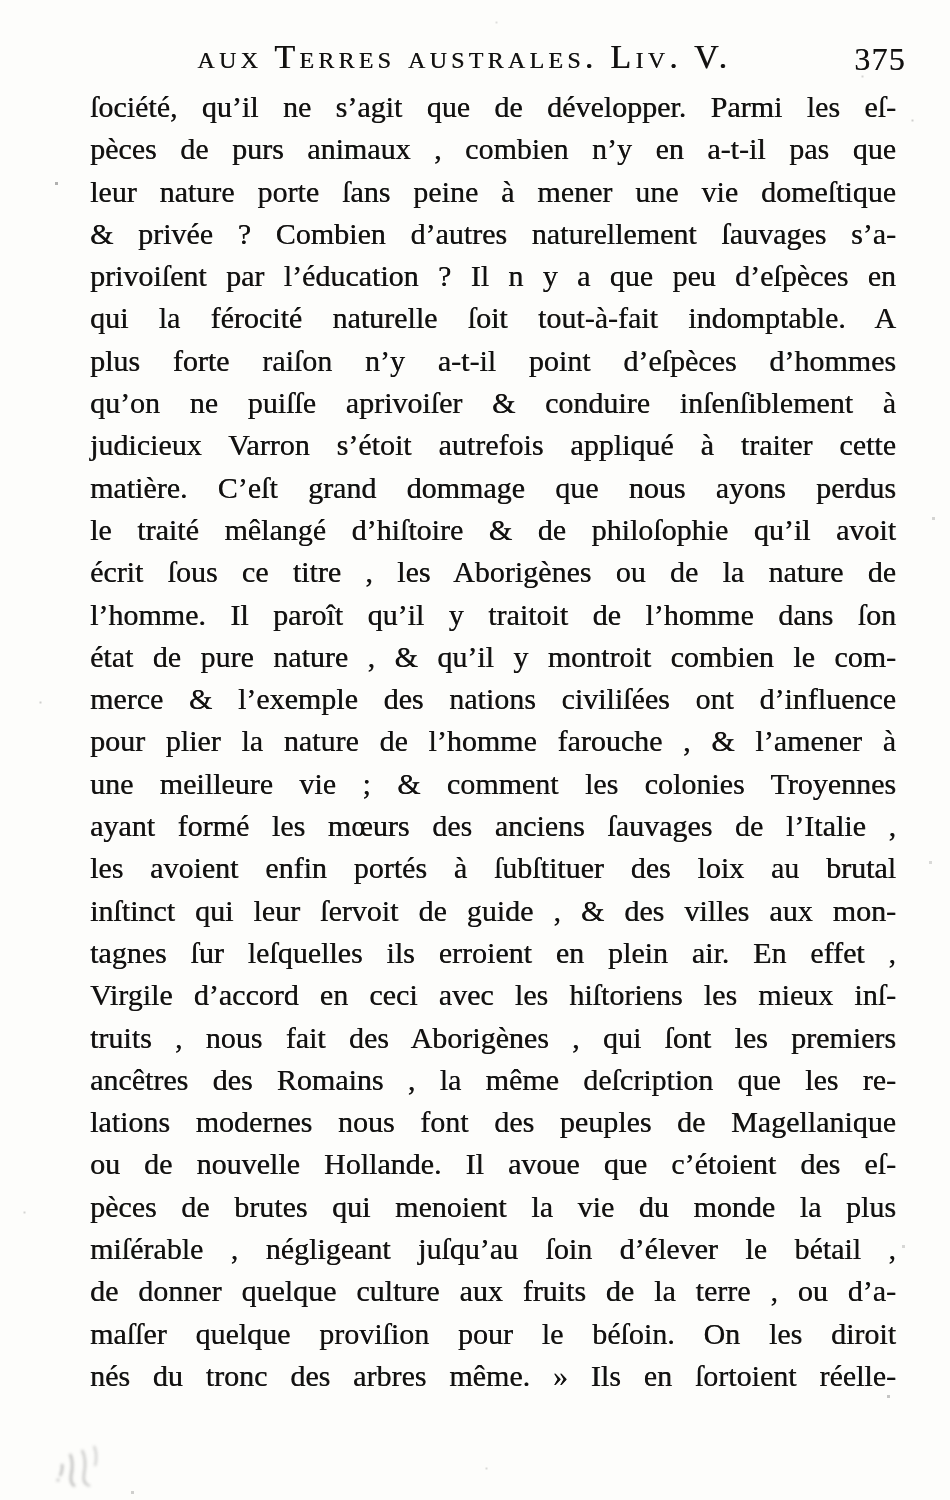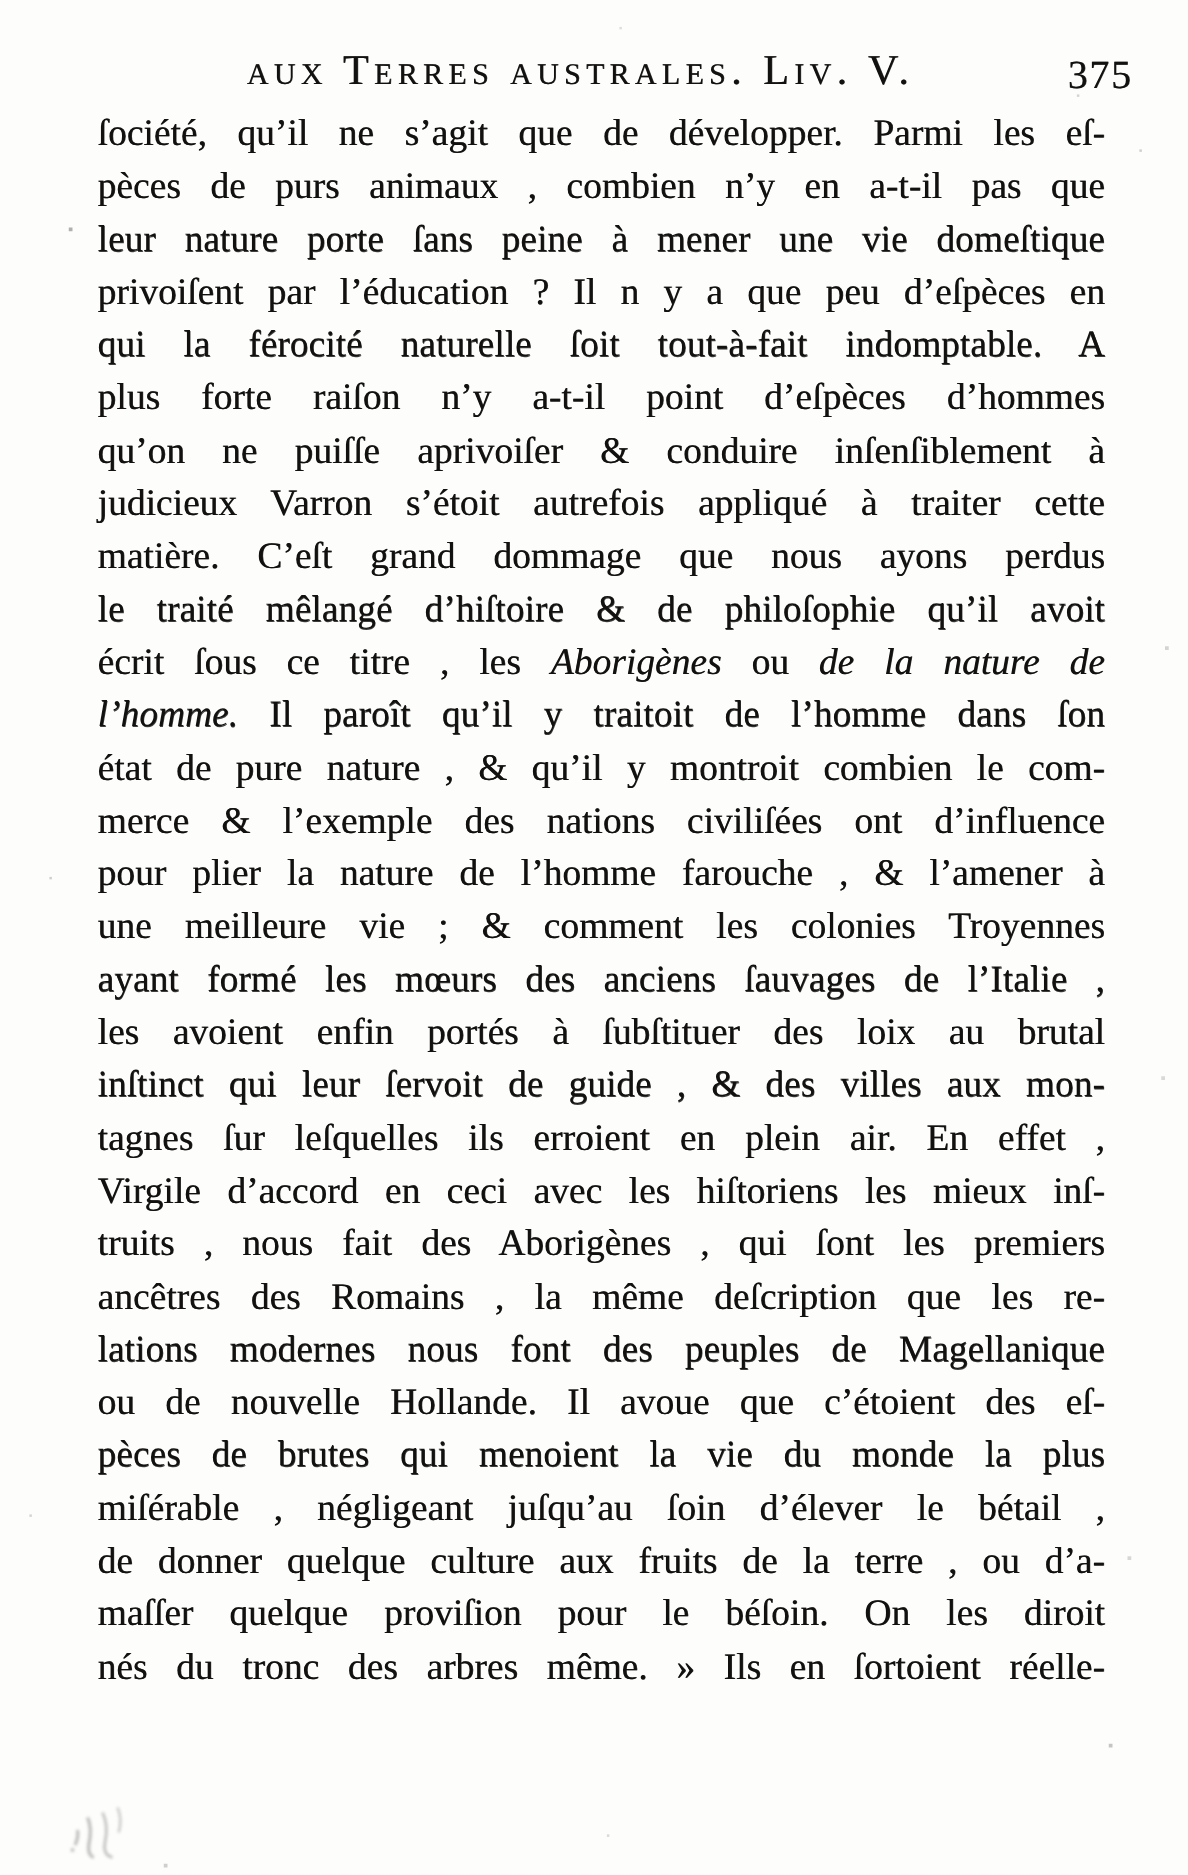--- a/index.html
+++ b/index.html
@@ -39,32 +39,32 @@
     font-size: 32px;
     font-weight: normal;
     letter-spacing: 0.04em;
     text-shadow: 0.4px 0.2px 0 rgba(15,15,15,0.7);
   }
 
   
   .page-body {
     position: absolute;
     top: 86px;
-    left: 78px;
+    left: 90px;
     width: 806px;
   }
   .line {
     font-size: 30px;
     line-height: 42.3px;
     text-align: justify;
     text-align-last: justify;
     text-shadow: 0.38px 0.22px 0 rgba(12,12,12,0.8);
     word-spacing: 0.02em;
   }
-  .it { font-style: italic; }
+  .it { }
 
   
   .ink-smudge {
     position: absolute;
     top: 1436px;
     left: 56px;
     width: 70px;
     height: 52px;
     filter: blur(1.4px);
     opacity: 0.45;
@@ -96,20 +96,21 @@
 
 <header class="running-header">
   <div class="running-title">aux Terres australes. Liv. V.</div>
   <div class="folio">375</div>
 </header>
 
 <main class="page-body">
     <div class="line"><span>ſociété, qu’il ne s’agit que de développer. Parmi les eſ-</span></div>
     <div class="line"><span>pèces de purs animaux , combien n’y en a-t-il pas que</span></div>
     <div class="line"><span>leur nature porte ſans peine à mener une vie domeſtique</span></div>
+    <div class="line"><span>&amp; privée ? Combien d’autres naturellement ſauvages s’a-</span></div>
     <div class="line"><span>privoiſent par l’éducation ? Il n y a que peu d’eſpèces en</span></div>
     <div class="line"><span>qui la férocité naturelle ſoit tout-à-fait indomptable. A</span></div>
     <div class="line"><span>plus forte raiſon n’y a-t-il point d’eſpèces d’hommes</span></div>
     <div class="line"><span>qu’on ne puiſſe aprivoiſer &amp; conduire inſenſiblement à</span></div>
     <div class="line"><span>judicieux Varron s’étoit autrefois appliqué à traiter cette</span></div>
     <div class="line"><span>matière. C’eſt grand dommage que nous ayons perdus</span></div>
     <div class="line"><span>le traité mêlangé d’hiſtoire &amp; de philoſophie qu’il avoit</span></div>
     <div class="line"><span>écrit ſous ce titre , les </span><span class="it">Aborigènes</span><span> ou </span><span class="it">de la nature de</span></div>
     <div class="line"><span class="it">l’homme.</span><span> Il paroît qu’il y traitoit de l’homme dans ſon</span></div>
     <div class="line"><span>état de pure nature , &amp; qu’il y montroit combien le com-</span></div>

